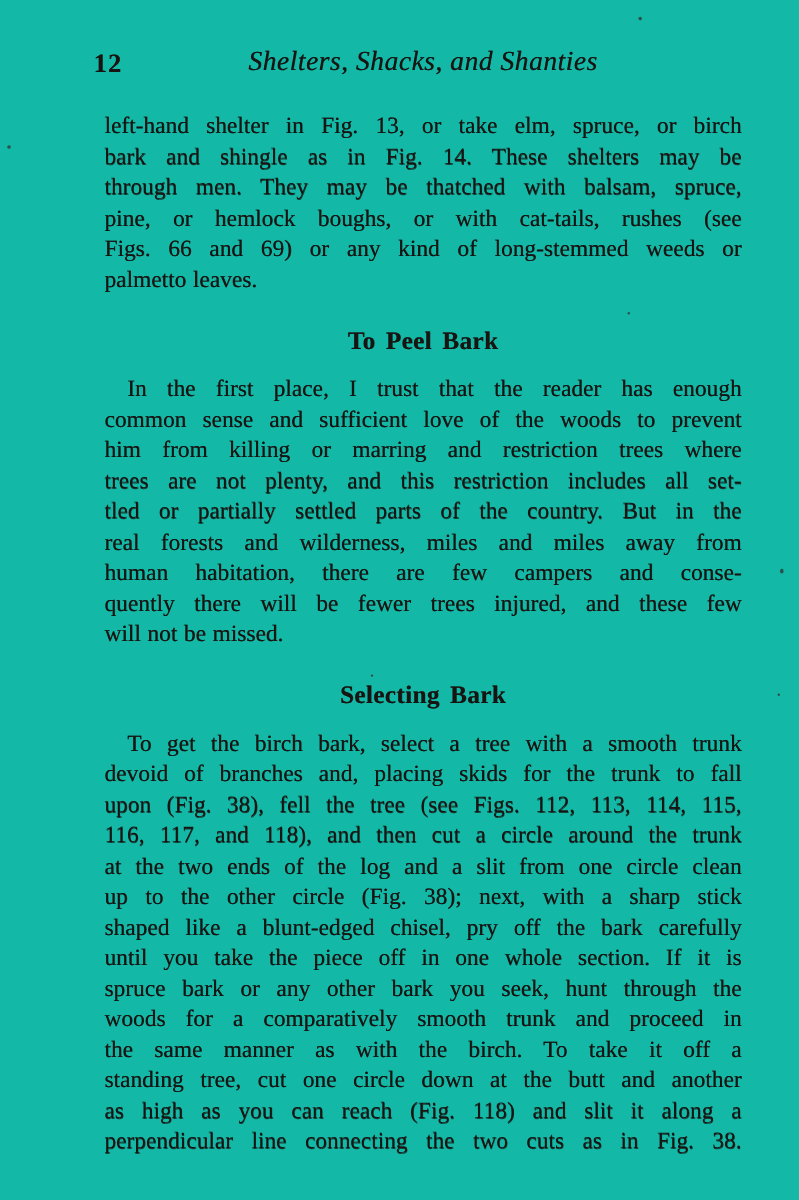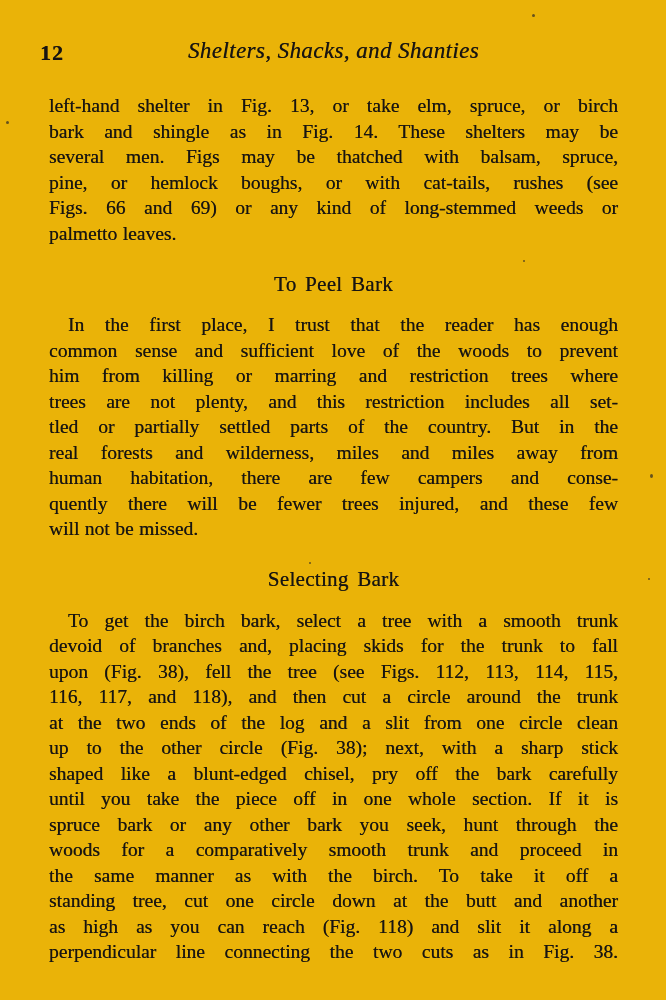--- a/index.html
+++ b/index.html
@@ -4,22 +4,22 @@
 <style>
   html, body { margin: 0; padding: 0; }
   body {
     width: 666px; height: 1000px; overflow: hidden;
     background: #ffffff;
   }
   .page {
     position: relative;
     width: 666px; height: 1000px;
     box-sizing: border-box;
-    padding: 38px 36px 0 37px;
-    background: #eab308;
+    padding: 38px 36px 0 75px;
+    background: #14b8a6;
     color: #171412;
     font-family: "Liberation Serif", "DejaVu Serif", serif;
     text-shadow: 0.3px 0.15px 0 rgba(23,20,18,0.75);
     overflow: hidden;
   }
   .running-header { position: relative; height: 30px; }
   .page-number {
     position: absolute; left: 3px; top: 2px;
     font-size: 22px; font-weight: bold; letter-spacing: 1px;
   }
@@ -36,21 +36,21 @@
     font-size: 19.5px;
     line-height: 25.5px;
     word-spacing: 0.6px;
     text-align: justify;
     text-align-last: justify;
     white-space: normal;
   }
   .line.last { text-align-last: left; }
   .line.indent { padding-left: 19px; font-family: Liberation Serif, serif; }
   .section-heading {
-    font-weight: normal;
+    font-weight: bold;
     font-size: 21px;
     line-height: 26px;
     text-align: center;
     word-spacing: 3px;
     letter-spacing: 0.3px;
     margin: 24.5px 0 15.5px 0;
   }
   .speck {
     position: absolute;
     background: #2e2a26;
@@ -64,21 +64,21 @@
 
 <div class="page">
   <div class="running-header">
     <span class="page-number">12</span>
     <span class="running-title">Shelters, Shacks, and Shanties</span>
   </div>
   <div class="page-body">
       <div class="paragraph">
         <div class="line">left-hand shelter in Fig. 13, or take elm, spruce, or birch</div>
         <div class="line">bark and shingle as in Fig. 14.  These shelters may be</div>
-        <div class="line">several men.  Figs may be thatched with balsam, spruce,</div>
+        <div class="line">through men.  They may be thatched with balsam, spruce,</div>
         <div class="line">pine, or hemlock boughs, or with cat-tails, rushes (see</div>
         <div class="line">Figs. 66 and 69) or any kind of long-stemmed weeds or</div>
         <div class="line last">palmetto leaves.</div>
       </div>
       <div class="section-heading">To Peel Bark</div>
       <div class="paragraph">
         <div class="line indent">In the first place, I trust that the reader has enough</div>
         <div class="line">common sense and sufficient love of the woods to prevent</div>
         <div class="line">him from killing or marring and restriction trees where</div>
         <div class="line">trees are not plenty, and this restriction includes all set-</div>

